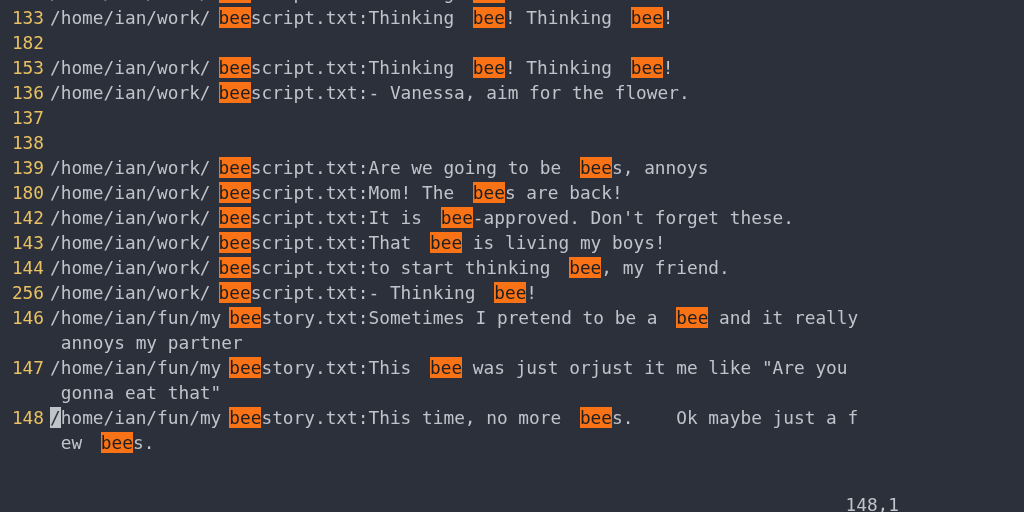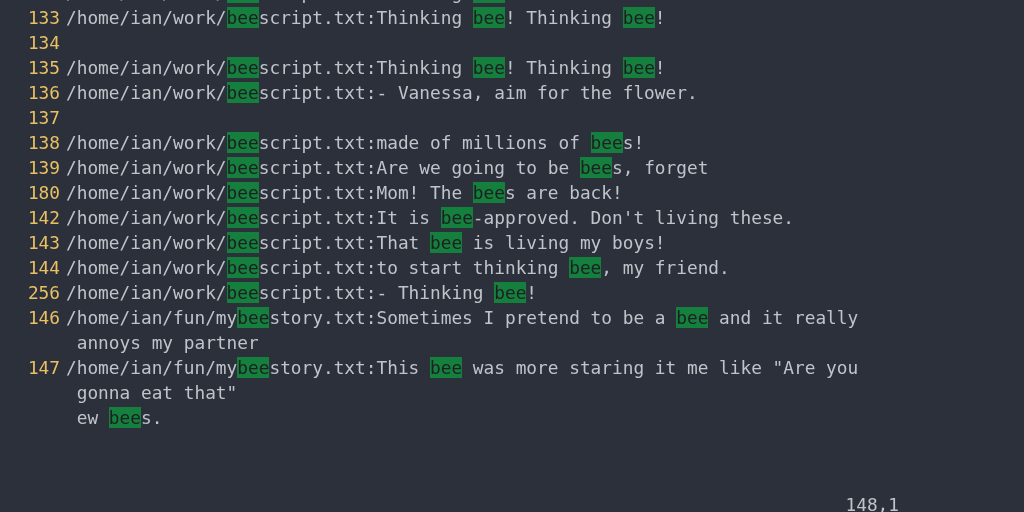--- a/index.html
+++ b/index.html
@@ -17,42 +17,42 @@
   }
   .editor {
     position: relative;
     width: 1024px;
     height: 512px;
   }
   .line {
     display: flex;
     flex-wrap: nowrap;
     white-space: pre;
-    padding-left: 16px;
   }
   .gutter {
     display: inline-block;
     min-width: 44px;
     text-align: right;
     color: #e9c062;
     padding-right: 6px;
     flex: 0 0 auto;
   }
   .wrap-gutter {
     display: inline-block;
     min-width: 44px;
     padding-right: 6px;
     flex: 0 0 auto;
   }
   .text {
     flex: 0 0 auto;
   }
   .hl {
-    background: #15803d;
+    background: #f97316;
     color: #1d1f23;
+    margin-left: 8px;
   }
   .cursor {
     background: #c0c4ca;
     color: #2b303b;
   }
   .status {
     position: absolute;
     bottom: 0;
     left: 12px;
     right: 0;
@@ -68,34 +68,35 @@
     margin-top: -20px;
   }
 </style>
 </head>
 <body>
 
 <div class="editor">
   <div id="lines">
       <div class="line partial-top"><span class="gutter">132</span><span class="text"><span>/home/ian/work/</span><span class="hl">bee</span><span>script.txt:Thinking </span><span class="hl">bee</span><span>!</span></span></div>
       <div class="line"><span class="gutter">133</span><span class="text"><span>/home/ian/work/</span><span class="hl">bee</span><span>script.txt:Thinking </span><span class="hl">bee</span><span>! Thinking </span><span class="hl">bee</span><span>!</span></span></div>
-      <div class="line"><span class="gutter">134</span></div>
-      <div class="line"><span class="gutter">135</span><span class="text"><span>/home/ian/work/</span><span class="hl">bee</span><span>script.txt:Thinking </span><span class="hl">bee</span><span>! Thinking </span><span class="hl">bee</span><span>!</span></span></div>
+      <div class="line"><span class="gutter">182</span></div>
+      <div class="line"><span class="gutter">153</span><span class="text"><span>/home/ian/work/</span><span class="hl">bee</span><span>script.txt:Thinking </span><span class="hl">bee</span><span>! Thinking </span><span class="hl">bee</span><span>!</span></span></div>
       <div class="line"><span class="gutter">136</span><span class="text"><span>/home/ian/work/</span><span class="hl">bee</span><span>script.txt:- Vanessa, aim for the flower.</span></span></div>
       <div class="line"><span class="gutter">137</span></div>
-      <div class="line"><span class="gutter">138</span><span class="text"><span>/home/ian/work/</span><span class="hl">bee</span><span>script.txt:made of millions of </span><span class="hl">bee</span><span>s!</span></span></div>
-      <div class="line"><span class="gutter">139</span><span class="text"><span>/home/ian/work/</span><span class="hl">bee</span><span>script.txt:Are we going to be </span><span class="hl">bee</span><span>s, forget</span></span></div>
+      <div class="line"><span class="gutter">138</span></div>
+      <div class="line"><span class="gutter">139</span><span class="text"><span>/home/ian/work/</span><span class="hl">bee</span><span>script.txt:Are we going to be </span><span class="hl">bee</span><span>s, annoys</span></span></div>
       <div class="line"><span class="gutter">180</span><span class="text"><span>/home/ian/work/</span><span class="hl">bee</span><span>script.txt:Mom! The </span><span class="hl">bee</span><span>s are back!</span></span></div>
-      <div class="line"><span class="gutter">142</span><span class="text"><span>/home/ian/work/</span><span class="hl">bee</span><span>script.txt:It is </span><span class="hl">bee</span><span>-approved. Don't living these.</span></span></div>
+      <div class="line"><span class="gutter">142</span><span class="text"><span>/home/ian/work/</span><span class="hl">bee</span><span>script.txt:It is </span><span class="hl">bee</span><span>-approved. Don't forget these.</span></span></div>
       <div class="line"><span class="gutter">143</span><span class="text"><span>/home/ian/work/</span><span class="hl">bee</span><span>script.txt:That </span><span class="hl">bee</span><span> is living my boys!</span></span></div>
       <div class="line"><span class="gutter">144</span><span class="text"><span>/home/ian/work/</span><span class="hl">bee</span><span>script.txt:to start thinking </span><span class="hl">bee</span><span>, my friend.</span></span></div>
       <div class="line"><span class="gutter">256</span><span class="text"><span>/home/ian/work/</span><span class="hl">bee</span><span>script.txt:- Thinking </span><span class="hl">bee</span><span>!</span></span></div>
       <div class="line"><span class="gutter">146</span><span class="text"><span>/home/ian/fun/my</span><span class="hl">bee</span><span>story.txt:Sometimes I pretend to be a </span><span class="hl">bee</span><span> and it really</span></span></div>
       <div class="line"><span class="wrap-gutter"></span><span class="text"><span> annoys my partner</span></span></div>
-      <div class="line"><span class="gutter">147</span><span class="text"><span>/home/ian/fun/my</span><span class="hl">bee</span><span>story.txt:This </span><span class="hl">bee</span><span> was more staring it me like "Are you</span></span></div>
+      <div class="line"><span class="gutter">147</span><span class="text"><span>/home/ian/fun/my</span><span class="hl">bee</span><span>story.txt:This </span><span class="hl">bee</span><span> was just orjust it me like "Are you</span></span></div>
       <div class="line"><span class="wrap-gutter"></span><span class="text"><span> gonna eat that"</span></span></div>
+      <div class="line"><span class="gutter">148</span><span class="text"><span class="cursor">/</span><span>home/ian/fun/my</span><span class="hl">bee</span><span>story.txt:This time, no more </span><span class="hl">bee</span><span>s.    Ok maybe just a f</span></span></div>
       <div class="line"><span class="wrap-gutter"></span><span class="text"><span> ew </span><span class="hl">bee</span><span>s.</span></span></div>
     </div>
   <div class="status">
     <span class="pos">148,1</span>
     
   </div>
 </div>
 
 </body></html>

